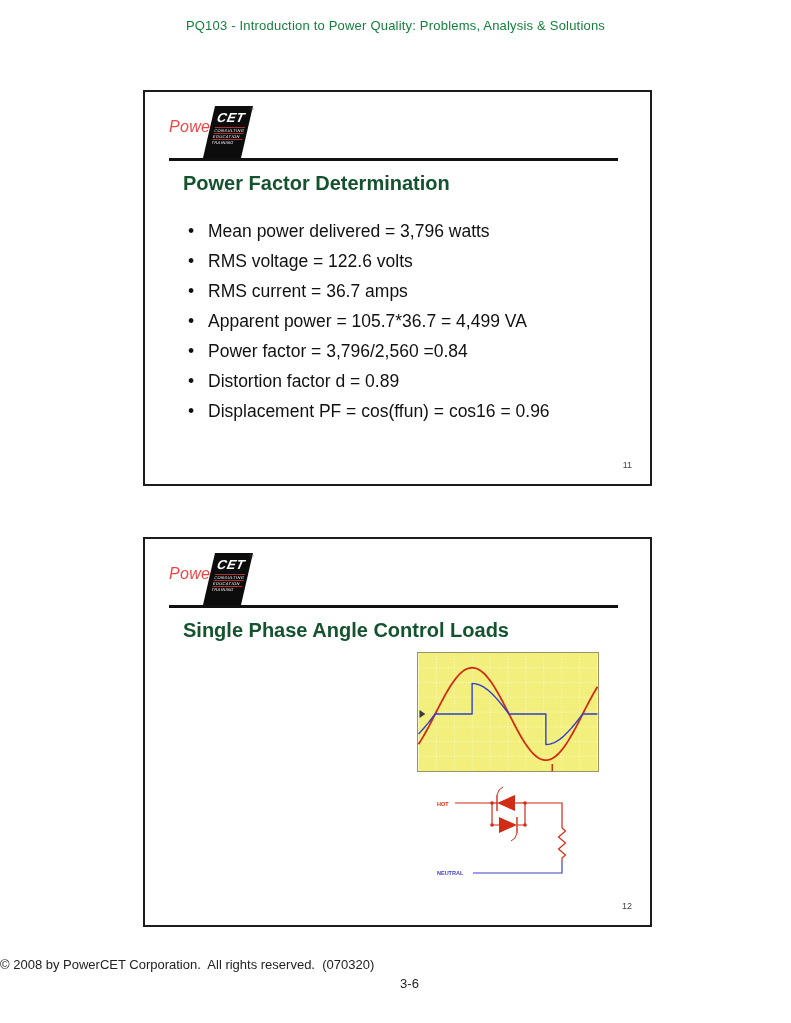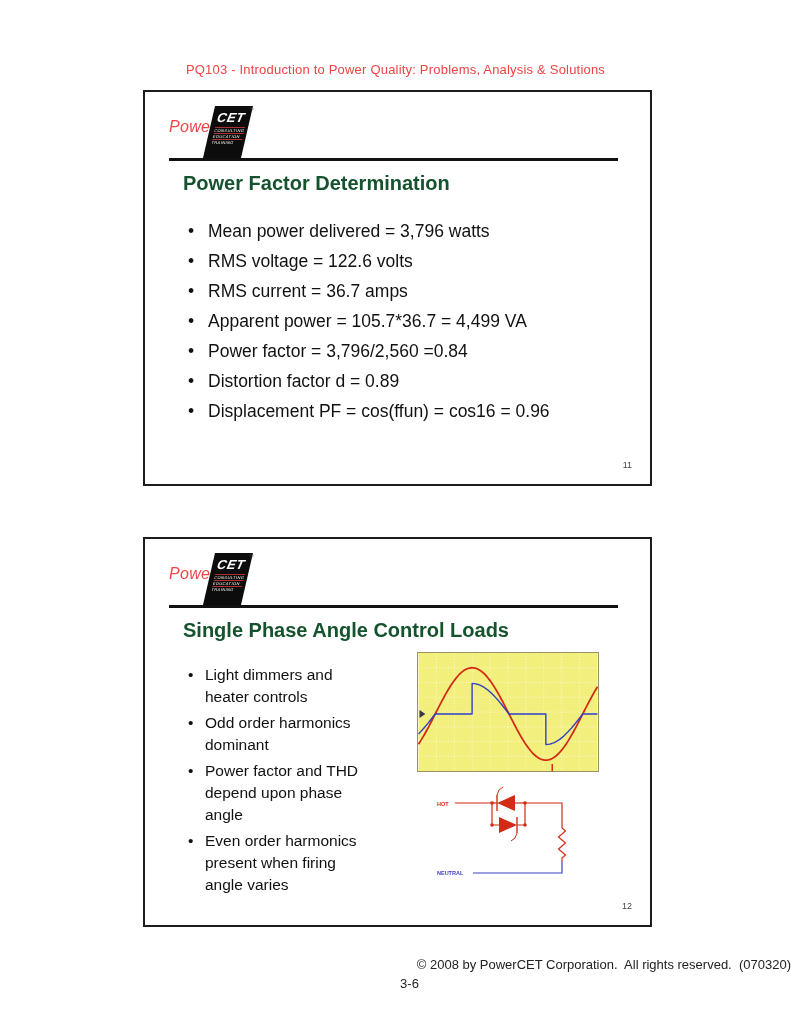--- a/index.html
+++ b/index.html
@@ -2,21 +2,21 @@
 <html><head>
 <meta charset="utf-8">
 <style>
   html,body{margin:0;padding:0;}
   body{
     width:791px;height:1023px;position:relative;background:#ffffff;
     font-family:"Liberation Sans", sans-serif;color:#1a1a1a;overflow:hidden;
   }
   .page-header{
     position:absolute;top:18px;left:0;width:100%;text-align:center;
-    font-size:13px;color:#ef4444;letter-spacing:0.2px;margin-top:44px;
+    font-size:13px;color:#15803d;letter-spacing:0.2px;
   }
   .slide{
     position:absolute;left:143px;width:505px;background:#fff;
     border:2px solid #1c1c1c;
   }
   .slide1{top:90px;height:392px;}
   .slide2{top:537px;height:386px;}
   
   .logo{position:absolute;left:24px;top:14px;height:54px;width:120px;}
   .logo-power{
@@ -57,21 +57,21 @@
   }
   .scope{
     position:absolute;left:272px;top:113px;width:182px;height:120px;
   }
   .scope svg{display:block;width:182px;height:120px;border:1px solid #9a9360;box-sizing:border-box;}
   .circuit{
     position:absolute;left:282px;top:241px;width:175px;height:110px;
   }
   .circuit svg{display:block;width:175px;height:110px;}
   .page-footer{
-    position:absolute;top:957px;left:0;width:100%;text-align:right;
+    position:absolute;top:957px;left:0;width:100%;text-align:left;
     font-size:13px;color:#222;white-space:pre-wrap;
   }
   .page-footer-num{
     position:absolute;top:976px;left:0;width:100%;text-align:center;
     font-size:13px;color:#222;margin-left:14px;
   }
 </style>
 </head>
 <body>
 
@@ -112,26 +112,20 @@
       <div class="logo-sub">
         <div class="logo-subline">CONSULTING</div>
         <div class="logo-subline">EDUCATION</div>
         <div class="logo-subline">TRAINING</div>
       </div>
     </div>
     <span class="logo-reg">®</span>
   </div>
   <div class="logo-rule"></div>
   <div class="slide-title">Single Phase Angle Control Loads</div>
-  <ul class="bullets bullets2">
-      <li>Light dimmers and heater controls</li>
-      <li>Odd order harmonics dominant</li>
-      <li>Power factor and THD depend upon phase angle</li>
-      <li>Even order harmonics present when firing angle varies</li>
-    </ul>
 
   <div class="scope">
     <svg xmlns="http://www.w3.org/2000/svg" viewBox="0 0 182 120">
       <rect x="0" y="0" width="182" height="120" fill="#f3ef7d"></rect>
       <g stroke-width="0.6" stroke-dasharray="1.2,1.8" stroke="#ffffff">
           <line x1="18.2" x2="18.2" y1="0" y2="120"></line>
           <line x1="36.4" x2="36.4" y1="0" y2="120"></line>
           <line x1="54.6" x2="54.6" y1="0" y2="120"></line>
           <line x1="72.8" x2="72.8" y1="0" y2="120"></line>
           <line x1="91" x2="91" y1="0" y2="120"></line>

